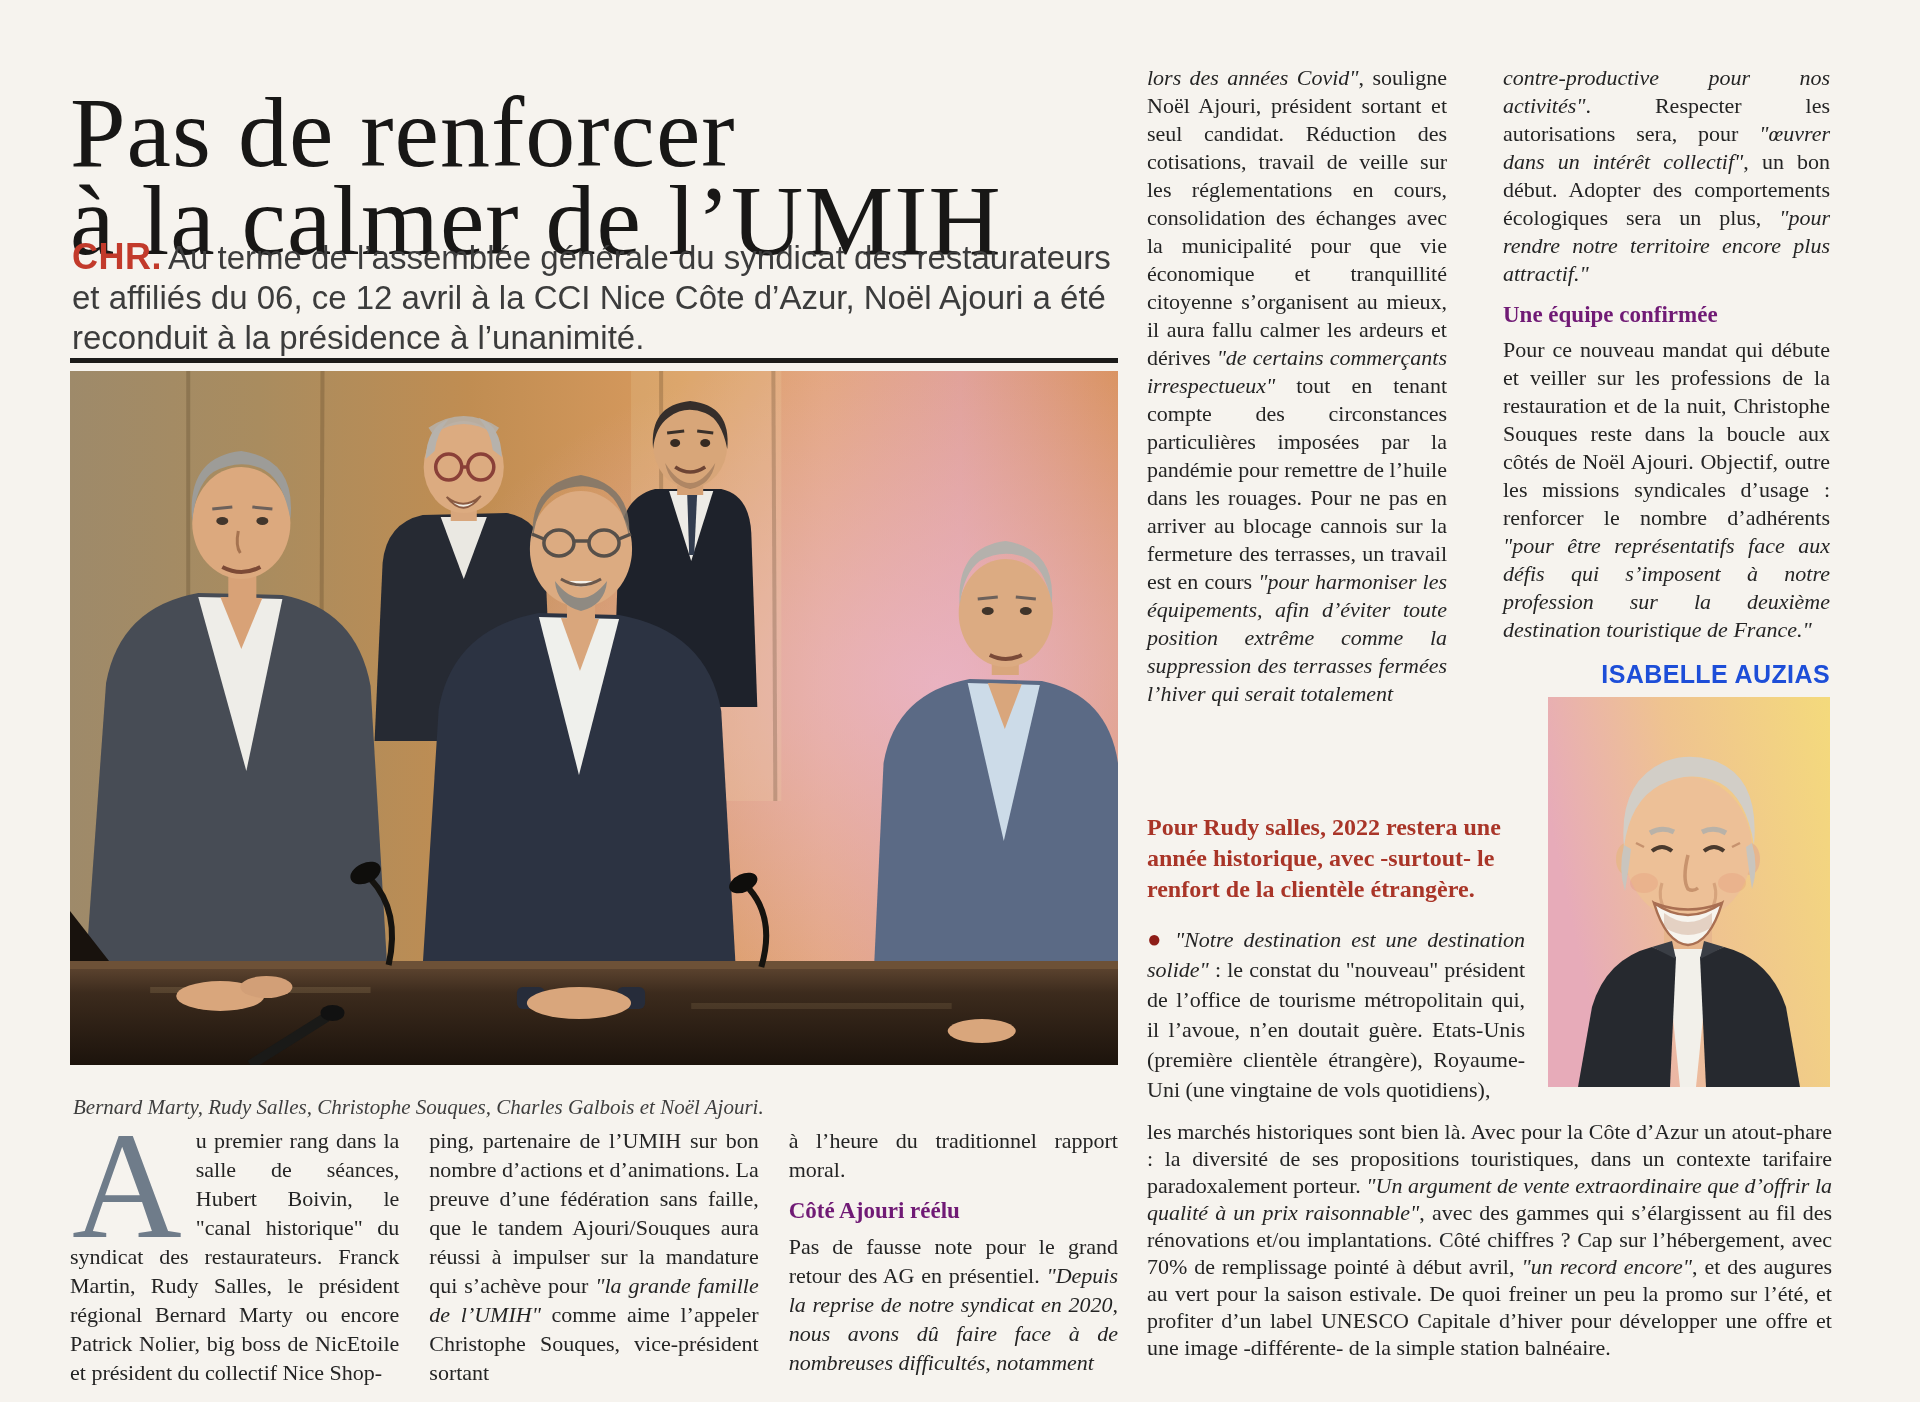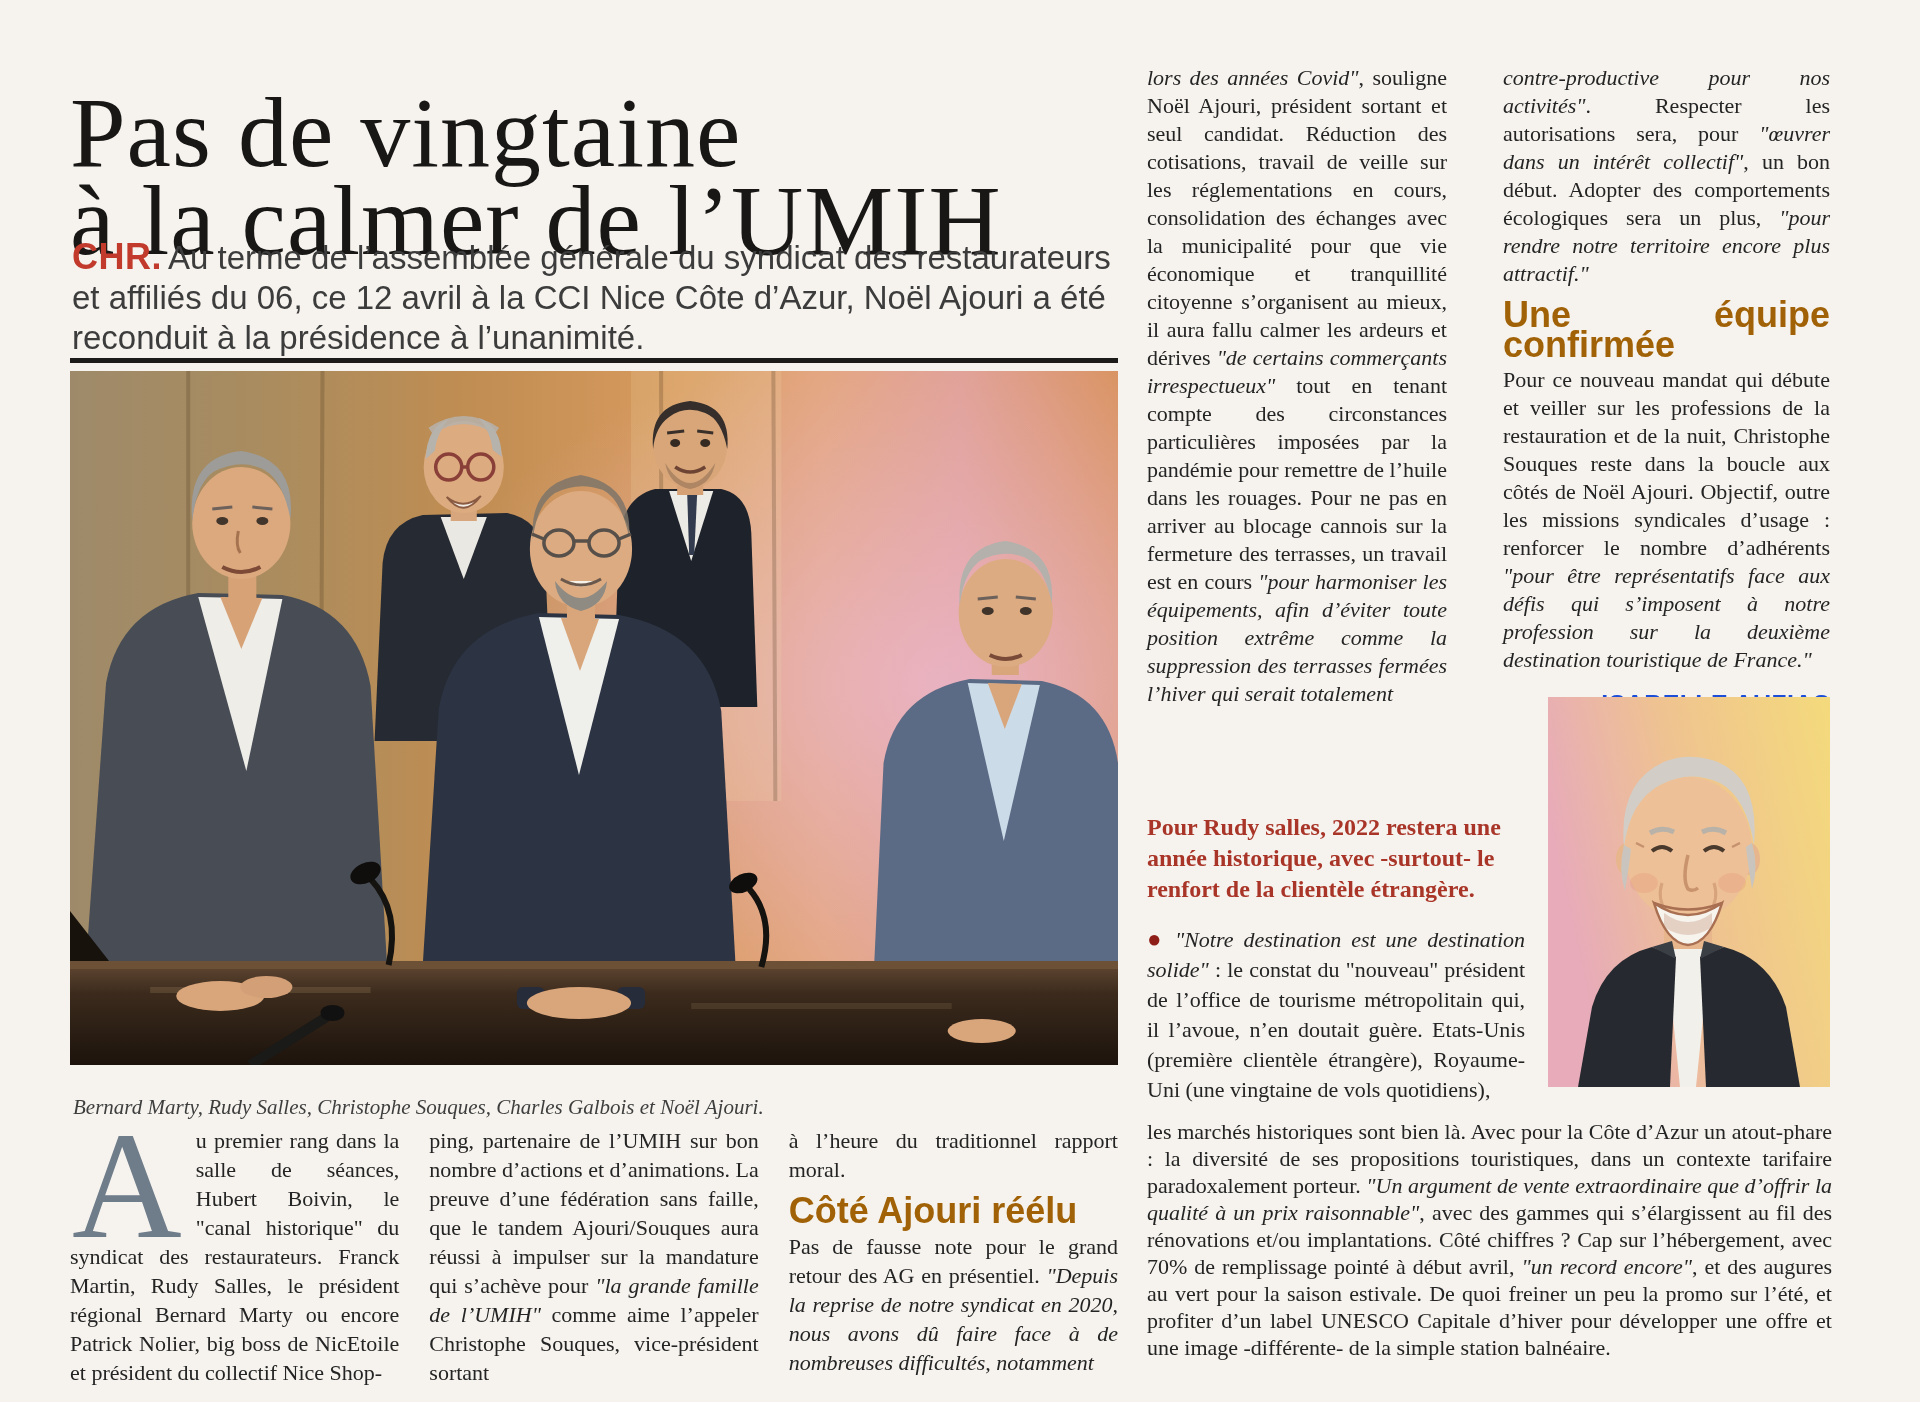--- a/index.html
+++ b/index.html
@@ -18,22 +18,22 @@
   .rule{position:absolute;left:70px;top:358px;width:1048px;height:5px;background:#1c1b1a;}
   .photo{position:absolute;left:70px;top:371px;width:1048px;height:694px;overflow:hidden;}
   .caption{position:absolute;left:73px;top:1074px;width:1040px;
            font-family:Liberation Serif, serif;
            font-style:italic;font-size:21px;color:#3e3e3e;}
   .body-cols{position:absolute;left:70px;top:1126px;width:1048px;height:276px;
              display:flex;gap:30px;overflow:hidden;}
   .bcol{flex:1;text-align:justify;font-size:22px;line-height:29px;color:#242424;hyphens:auto;}
   .dropcap{float:left;font-size:152px;line-height:112px;color:#6f7c8a;
            margin:4px 14px 0 2px;font-family:"Liberation Serif",serif;}
-  .subhead{font-family:Liberation Sans, sans-serif;font-weight:bold;
-           font-size:36px;line-height:30px;color:#a16207;margin:12px 0 6px 0;}
+  .subhead{font-family:Liberation Serif, serif;font-weight:bold;
+           font-size:23px;line-height:30px;color:#701a75;margin:12px 0 6px 0;}
   .bcol p{margin:0;}
 
   
   .colA{position:absolute;left:1147px;top:64px;width:300px;text-align:justify;
         font-size:22px;line-height:28px;hyphens:auto;}
   .colB{position:absolute;left:1503px;top:64px;width:327px;text-align:justify;
         font-size:22px;line-height:28px;hyphens:auto;}
   .colB p{margin:0;}
   .byline{text-align:right;font-family:"Liberation Sans","DejaVu Sans",sans-serif;
           font-weight:bold;font-size:25px;letter-spacing:.4px;margin-top:16px;color:#1d4ed8;}
@@ -51,21 +51,21 @@
   .portrait{position:absolute;left:1548px;top:697px;width:282px;height:390px;overflow:hidden;}
   .a2-wide{position:absolute;left:1147px;top:1118px;width:685px;text-align:justify;
            font-size:22px;line-height:27px;margin:0;hyphens:auto;}
 </style>
 </head>
 <body>
 
 <div class="page">
 
   <h1 class="headline">
-    <span>Pas de vingtaine</span>
+    <span>Pas de renforcer</span>
     <span>à la calmer de l’UMIH</span>
   </h1>
 
   <p class="lede"><span class="kicker">CHR.</span><span>Au terme de l’assemblée générale du syndicat des restaurateurs et affiliés du 06, ce 12 avril à la CCI Nice Côte d’Azur, Noël Ajouri a été reconduit à la présidence à l’unanimité.</span></p>
 
   <div class="rule"></div>
 
   <div class="photo">
     <svg viewBox="0 0 1046 694" width="100%" height="100%" preserveAspectRatio="none">
       <defs>

